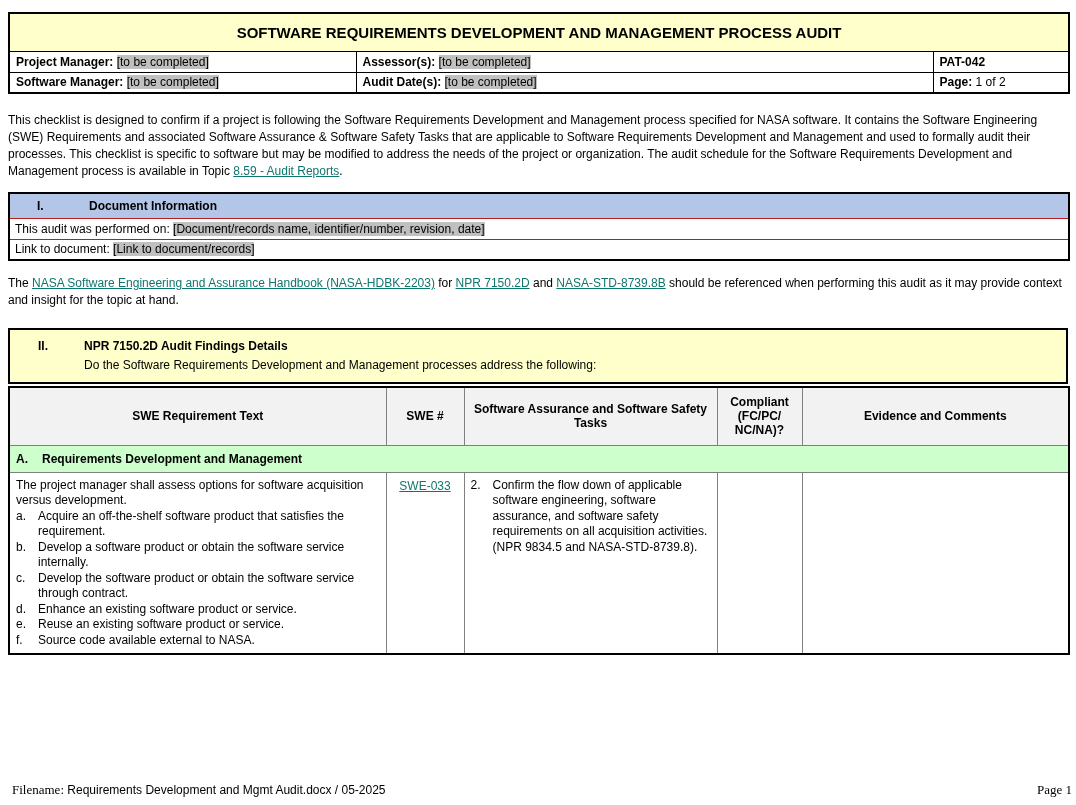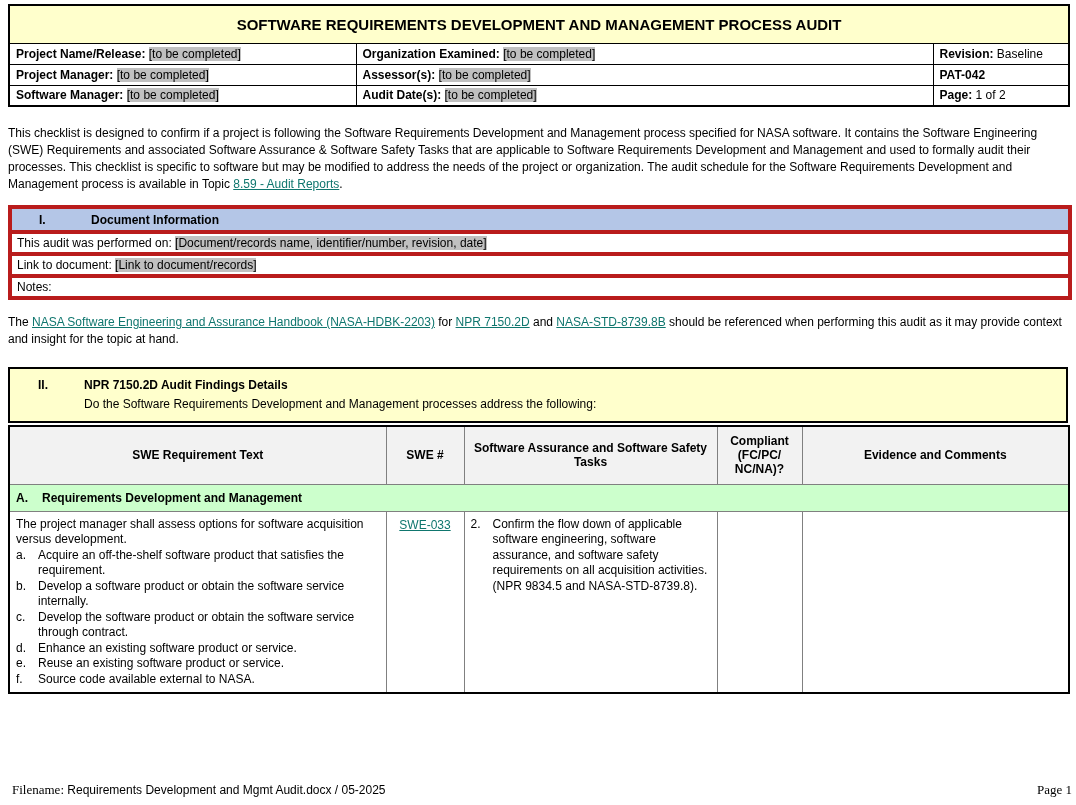--- a/index.html
+++ b/index.html
@@ -3,42 +3,42 @@
 <meta charset="utf-8">
 <style>
   * { box-sizing: border-box; }
   html,body { margin:0; padding:0; }
   body {
     width:1076px; height:805px; overflow:hidden;
     background:#ffffff; color:#000;
     font-family:"Liberation Sans", sans-serif;
     font-size:12px; position:relative;
   }
-  .page { position:absolute; left:8px; top:4px; width:1060px; }
+  .page { position:absolute; left:8px; top:12px; width:1060px; }
 
   a.doclink { color:#0f766e; text-decoration:underline; cursor:pointer; }
   .hl { background:#C0C0C0; }
   .b { font-weight:bold; }
 
   
   table { border-collapse:collapse; table-layout:fixed; width:1060px; }
   .hdr-table { border:2px solid #000; }
   .hdr-table td { border:1px solid #000; padding:1px 6px; vertical-align:middle; }
   .title-cell {
     background:#FFFFCC; text-align:center; font-weight:bold;
     font-size:15px; height:38px;
   }
   .hdr-table td.info { height:21px; }
 
   
   .para { margin:18px 0 0 0; line-height:17px; }
 
   
   .sec1-table { margin-top:12px; border:2px solid #000; }
-  .sec1-table td { border:4px solid #b91c1c; padding:2px 5px; height:21px; vertical-align:middle; }
+  .sec1-table td { border:1px solid #b91c1c; padding:2px 5px; height:21px; vertical-align:middle; }
   .sec1-head { background:#B4C6E7; font-weight:bold; height:25px !important; }
   .sec-num { display:inline-block; margin-left:22px; width:52px; }
 
   
   .sec2-box {
     margin-top:19px; border:2px solid #000; background:#FFFFCC;
     padding:9px 0 10px 0;
   }
   .sec2-line1 { font-weight:bold; }
   .sec2-line2 { margin-left:74px; margin-top:5px; }
@@ -81,34 +81,20 @@
         <col style="width:347px">
         <col style="width:577px">
         <col style="width:136px">
       </colgroup>
     <tbody>
         <tr>
       <td colspan="3" class="title-cell">SOFTWARE REQUIREMENTS DEVELOPMENT AND MANAGEMENT PROCESS AUDIT</td>
     </tr>
     <tr>
       <td class="info">
-        <span class="b">Project Name/Release:</span>
-        <span class="hl">[to be completed]</span>
-      </td>
-      <td class="info">
-        <span class="b">Organization Examined:</span>
-        <span class="hl">[to be completed]</span>
-      </td>
-      <td class="info">
-        <span class="b">Revision:</span>
-        <span>Baseline</span>
-      </td>
-    </tr>
-    <tr>
-      <td class="info">
         <span class="b">Project Manager:</span>
         <span class="hl">[to be completed]</span>
       </td>
       <td class="info">
         <span class="b">Assessor(s):</span>
         <span class="hl">[to be completed]</span>
       </td>
       <td class="info">
         <span class="b">PAT-042</span>
       </td>
@@ -145,26 +131,20 @@
     <tr>
       <td>
         <span>This audit was performed on:</span>
         <span class="hl">[Document/records name, identifier/number, revision, date]</span>
       </td>
     </tr>
     <tr>
       <td>
         <span>Link to document:</span>
         <span class="hl">[Link to document/records]</span>
-      </td>
-    </tr>
-    <tr>
-      <td>
-        <span>Notes:</span>
-        <span></span>
       </td>
     </tr>
   </tbody>
     </table>
 
   <p class="para" style="margin-top:14px"><span>The </span><a class="doclink">NASA Software Engineering and Assurance Handbook (NASA-HDBK-2203)</a><span> for </span><a class="doclink">NPR 7150.2D</a><span> and </span><a class="doclink">NASA-STD-8739.8B</a><span> should be referenced when performing this audit as it may provide context and insight for the topic at hand.</span></p>
 
   <div class="sec2-box">
     <div class="sec2-line1">
       <span class="sec-num" style="margin-left:28px;width:46px">II.</span><span>NPR 7150.2D Audit Findings Details</span>

